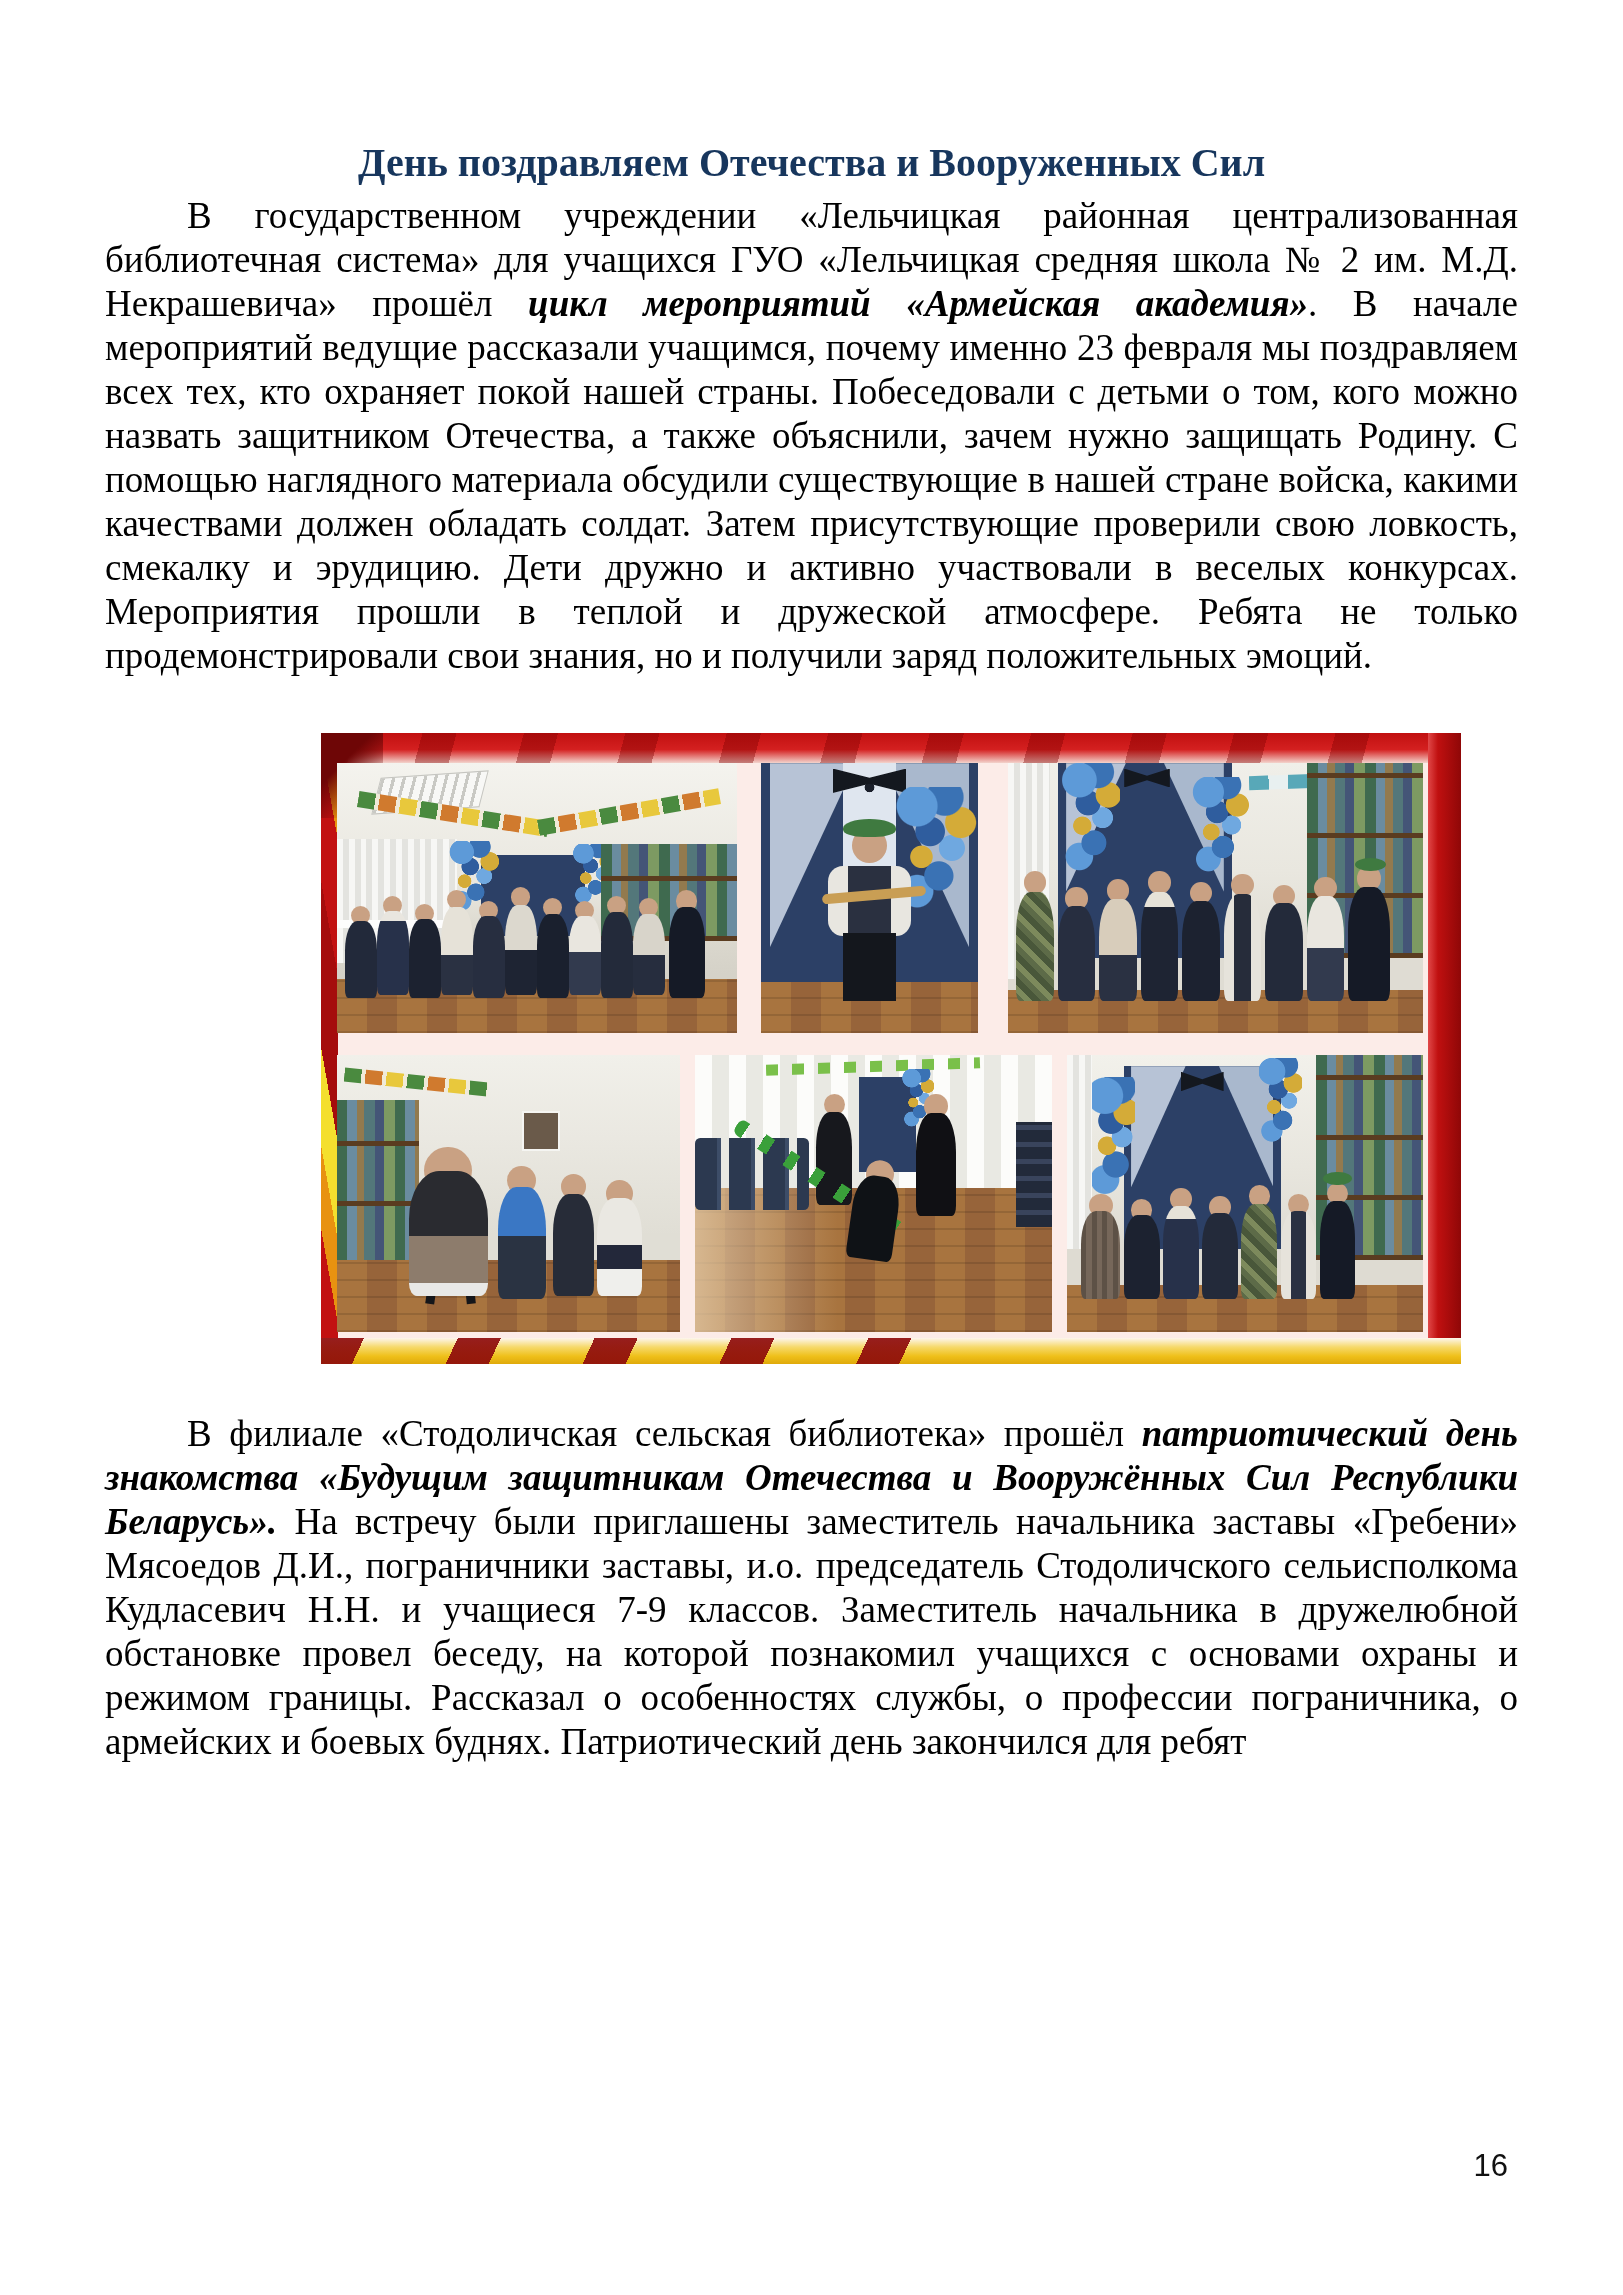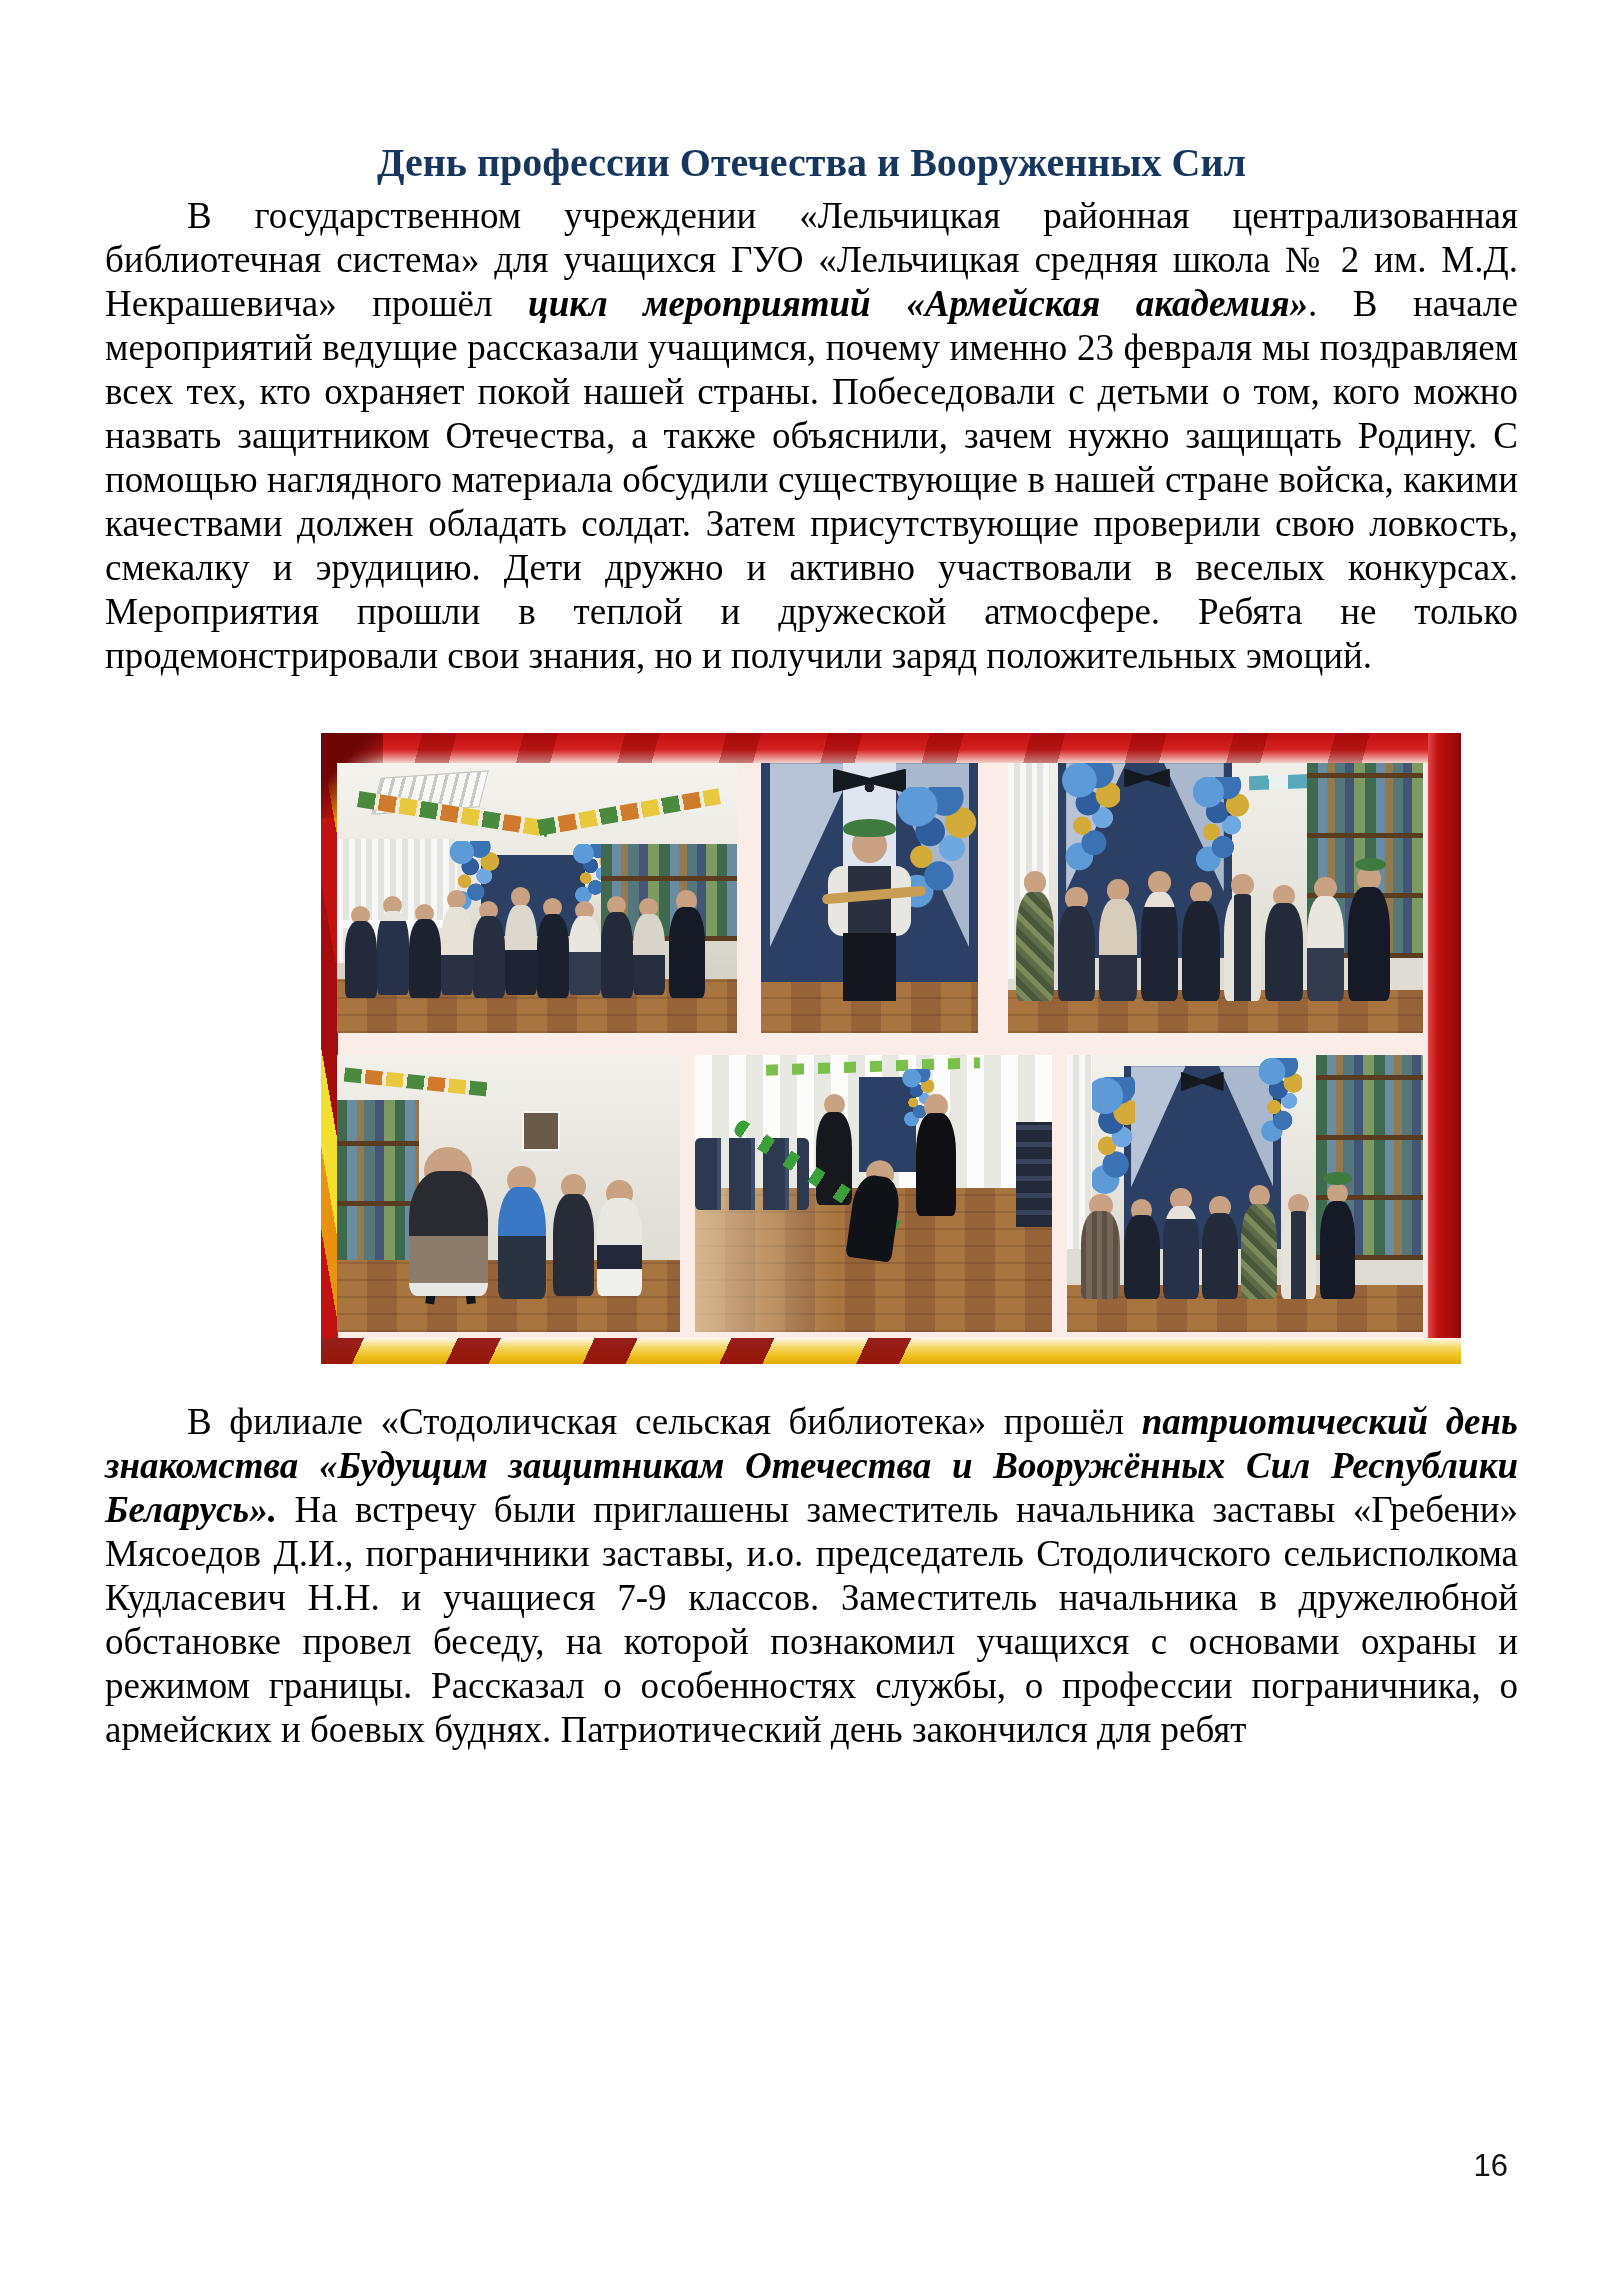--- a/index.html
+++ b/index.html
@@ -10,21 +10,21 @@
   .content{position:absolute;left:105px;top:0;width:1413px;}
   .title{
     margin:137px 0 3.9px 0;text-align:center;font-weight:bold;
     font-size:40px;line-height:52px;color:#17365D;
   }
   .para{
     margin:5.2px 0 0 0;font-size:37px;line-height:44px;
     text-align:justify;text-indent:82px;
   }
   .para .bi{font-weight:bold;font-style:italic;}
-  .para.second{margin-top:36px;}
+  .para.second{margin-top:48px;}
   .page-number{
     position:absolute;top:2148px;right:115px;
     font-family:"Liberation Sans", sans-serif;font-size:31px;color:#111;
   }
 
   
   .collage{position:relative;width:1140px;height:631px;margin:55px 0 0 216px;background:#fcece8;}
   .collage *{position:absolute;}
   .frame-top{left:0;top:0;width:100%;height:30px;
     background:
@@ -68,21 +68,21 @@
   .pennants{background:repeating-linear-gradient(90deg,#4a8a3f 0 17px,#f0ead8 17px 21px,#d07a2e 21px 38px,#f0ead8 38px 42px,#e8c83c 42px 59px,#f0ead8 59px 63px);}
   .fig{position:absolute;}
   .fig::before{content:"";position:absolute;left:20%;top:0;width:60%;aspect-ratio:1/1;border-radius:50%;background:#c9a183;}
   .fig::after{content:"";position:absolute;left:0;top:16%;width:100%;height:84%;border-radius:38% 38% 10% 10%;background:var(--c,#232a38);}
 </style>
 </head>
 <body>
 
 <div class="content">
 
-  <h1 class="title" style="color: rgb(23, 54, 93);"><span>День профессии Отечества и Вооруженных Сил</span><br></h1>
+  <h1 class="title" style="color: rgb(23, 54, 93);"><span>День поздравляем Отечества и Вооруженных Сил</span><br></h1>
 
   <p class="para"><span>В государственном учреждении «Лельчицкая районная централизованная библиотечная система» для учащихся ГУО «Лельчицкая средняя школа № 2 им. М.Д. Некрашевича» прошёл </span><span class="bi">цикл мероприятий «Армейская академия»</span><span>. В начале мероприятий ведущие рассказали учащимся, почему именно 23 февраля мы поздравляем всех тех, кто охраняет покой нашей страны. Побеседовали с детьми о том, кого можно назвать защитником Отечества, а также объяснили, зачем нужно защищать Родину. С помощью наглядного материала обсудили существующие в нашей стране войска, какими качествами должен обладать солдат. Затем присутствующие проверили свою ловкость, смекалку и эрудицию. Дети дружно и активно участвовали в веселых конкурсах. Мероприятия прошли в теплой и дружеской атмосфере. Ребята не только продемонстрировали свои знания, но и получили заряд положительных эмоций.</span></p>
 
   <div class="collage">
     <div class="frame-top"></div>
     <div class="frame-left"></div>
     <div class="frame-right"></div>
     <div class="frame-bottom"></div>
     <div class="bottom-wedges"></div>
     <div class="corner-tl"></div>

